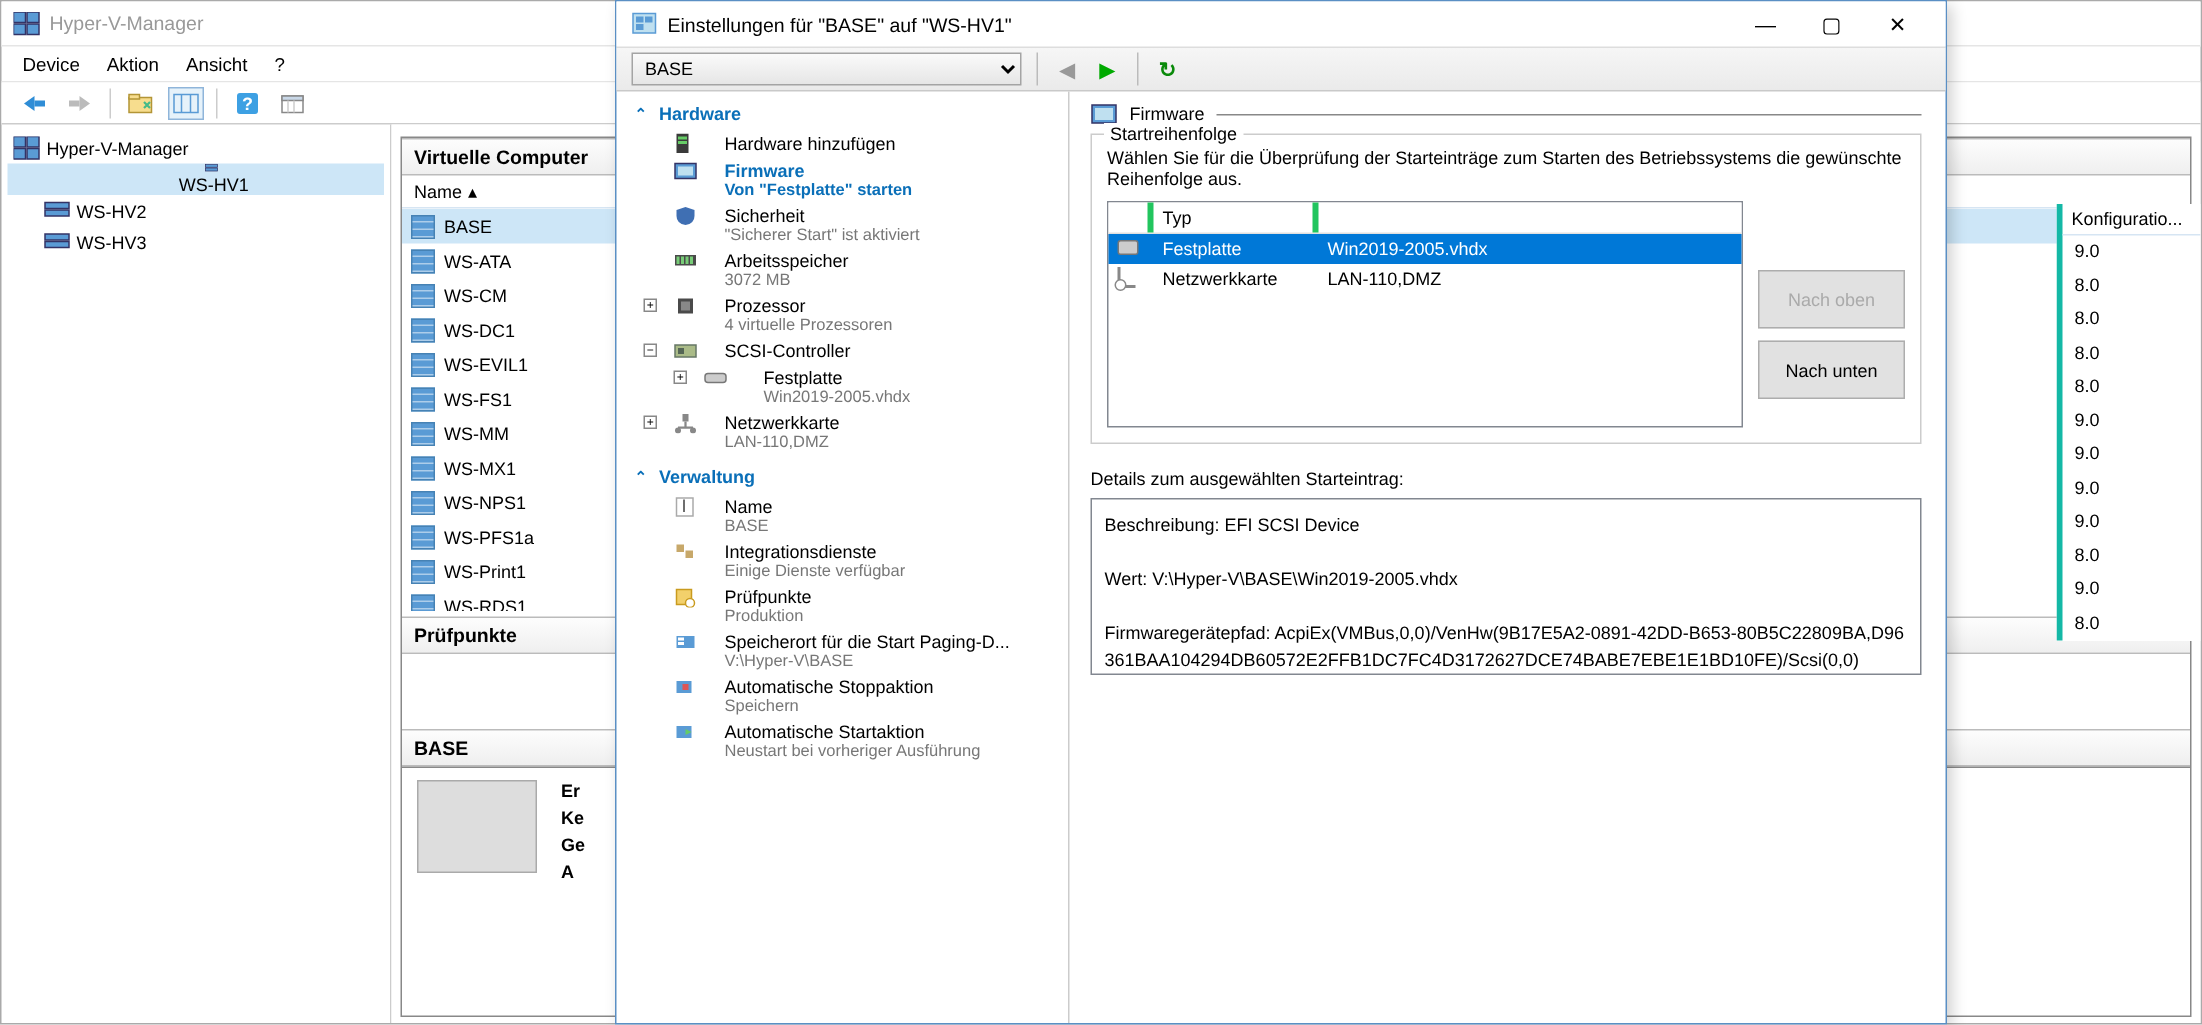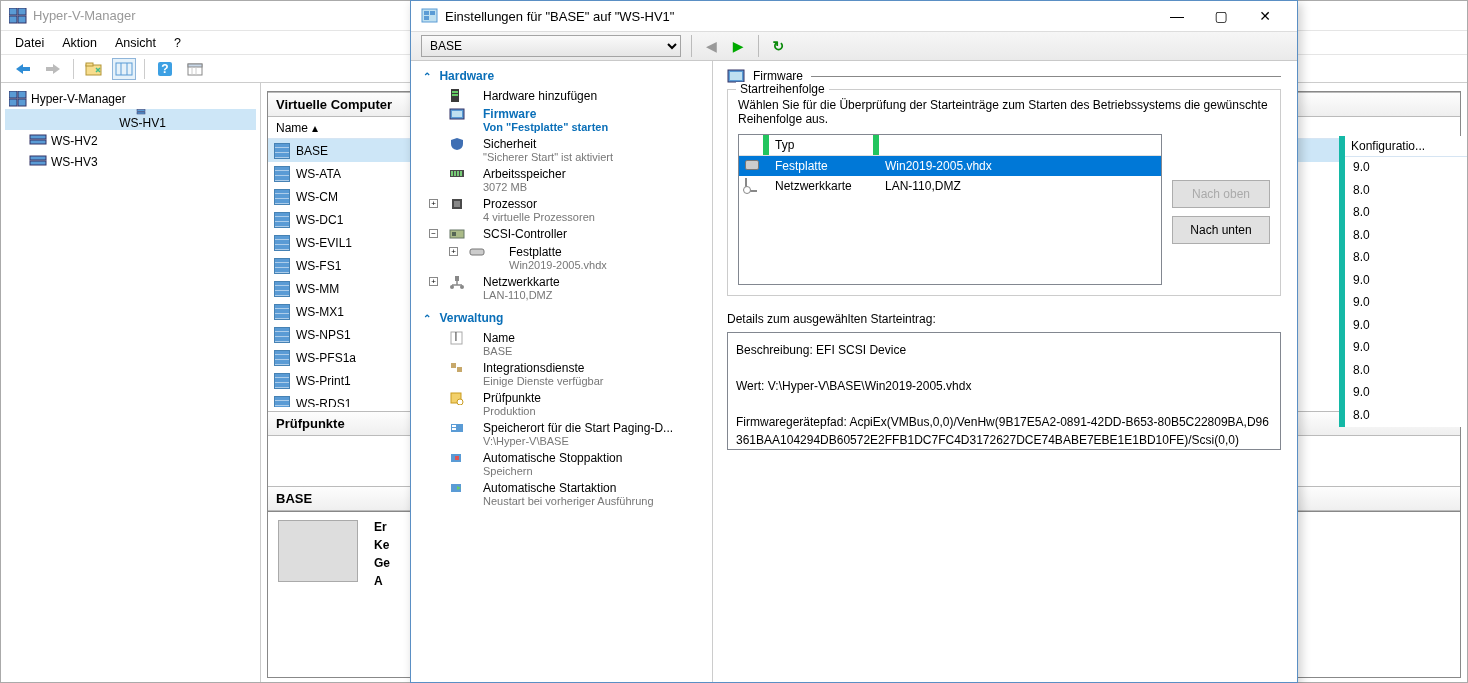--- a/index.html
+++ b/index.html
@@ -35,21 +35,21 @@
   .vm-list-wrap { position: relative; height: 268px; overflow-y: auto; }
   .vm-row { height: 23px; display: flex; align-items: center; padding: 0 6px; }
   .vm-row.selected { background: #cde6f7; }
   .vm-row .vicon { width: 16px; height: 16px; margin-right: 6px; background: #5a9bd5; border: 1px solid #4682b4; display:flex; flex-direction:column; }
   .vm-row .vicon div { flex:1; border-bottom:1px solid rgba(255,255,255,0.5); }
   
   .base-detail { border-top: 1px solid #888; padding: 8px 10px; }
   .base-thumb { width: 80px; height: 62px; background: #ddd; border: 1px solid #aaa; float: left; margin-right: 16px; }
   .base-labels div { height: 18px; }
   
-  .right-pane { position: absolute; right: 0; top: 82px; width: 128px; height: calc(100% - 82px); border-left: 6px solid #14b8a6; background: #fff; padding: 0; }
+  .right-pane { position: absolute; right: 0; top: 82px; width: 96px; height: calc(100% - 82px); border-left: 4px solid #14b8a6; background: #fff; padding: 0; }
   .kfg-header { padding: 3px 6px; border-bottom: 1px solid #d6e5f3; font-size: 12px; }
   .kfg-row { height: 22.5px; padding: 3px 8px; }
   
   
   .dialog { position: absolute; left: 410px; top: 0; width: 888px; height: 683px; background: #fff; border: 1px solid #5a8fc4; box-shadow: 3px 3px 10px rgba(0,0,0,0.2); }
   .dlg-titlebar { height: 30px; display: flex; align-items: center; padding: 0 10px; background: #fff; }
   .dlg-titlebar .icon { width: 18px; height: 16px; margin-right: 6px; }
   .dlg-titlebar .title { font-size: 13px; flex: 1; }
   .dlg-titlebar .winbtn { width: 44px; height: 28px; display: flex; align-items: center; justify-content: center; font-size: 14px; cursor: default; }
   .dlg-toolbar { height: 30px; background: linear-gradient(#f6f6f6,#eaeaea); border-top: 1px solid #ddd; border-bottom: 1px solid #c9c9c9; display: flex; align-items: center; padding: 0 10px; gap: 8px; }
@@ -71,30 +71,30 @@
   
   .dlg-right { flex: 1; padding: 8px 16px 8px 14px; display:flex; flex-direction:column; }
   .panel-title { display: flex; align-items: center; gap: 8px; margin-bottom: 6px; }
   .panel-title .line { flex:1; height:1px; background:#888; }
   .fs { border: 1px solid #ccc; padding: 8px 10px 10px 10px; position: relative; margin-bottom: 12px; }
   .fs .leg { position:absolute; top:-8px; left:8px; background:#fff; padding:0 4px; font-size:12px; }
   .fs .desc { margin-bottom: 8px; font-size:12px; }
   .boot-wrap { display:flex; gap:10px; }
   .boot-table { flex:1; border:1px solid #828790; background:#fff; }
   .boot-head { display:flex; background:#fff; border-bottom:1px solid #e0e0e0; }
-  .boot-head div { padding:3px 6px; font-size:12px; border-right:6px solid #22c55e; }
+  .boot-head div { padding:3px 6px; font-size:12px; border-right:4px solid #22c55e; }
   .bcol1 { width: 30px; }
   .bcol2 { width: 110px; }
   .bcol3 { flex:1; }
   .boot-row { display:flex; height: 20px; align-items:center; }
   .boot-row div { padding: 0 6px; font-size:12px; }
   .boot-row.selected { background:#0078d7; color:#fff; }
   .boot-body { height: 128px; }
   .boot-btns { display:flex; flex-direction:column; gap:8px; width:98px; padding-top: 46px;}
-  .boot-btns button { height: 28px; border:1px solid #adadad; background:#e1e1e1; font-size:12px; }
+  .boot-btns button { height: 39px; border:1px solid #adadad; background:#e1e1e1; font-size:12px; }
   .boot-btns button:disabled { color:#aaa; }
   .detail-label { margin: 4px 0 6px 0; }
   .detail-box { border:1px solid #828790; height: 118px; padding: 8px; font-size:12px; line-height:1.5; overflow-y: auto; }
   
   
   .disk-icon { width:14px; height:10px; background:#ccc; border:1px solid #777; border-radius:2px; display:inline-block; }
   .net-icon { width:12px; height:14px; border-left:2px solid #888; border-bottom:2px solid #888; display:inline-block; position:relative; }
   .net-icon::after { content:""; position:absolute; left:-4px; bottom:-4px; width:6px;height:6px;border:1px solid #888; border-radius:50%; background:#fff;}
 </style>
 </head>
@@ -104,21 +104,21 @@
   <div class="main-titlebar">
     <svg class="icon" viewBox="0 0 18 16">
         <rect x="0" y="0" width="8" height="7" fill="#5a9bd5" stroke="#336"></rect>
         <rect x="9" y="0" width="8" height="7" fill="#5a9bd5" stroke="#336"></rect>
         <rect x="0" y="8" width="8" height="7" fill="#5a9bd5" stroke="#336"></rect>
         <rect x="9" y="8" width="8" height="7" fill="#5a9bd5" stroke="#336"></rect>
       </svg>
     <span class="title">Hyper-V-Manager</span>
   </div>
   <div class="menubar">
-    <span>Datei</span>
+    <span>Device</span>
     <span>Aktion</span>
     <span>Ansicht</span>
     <span>?</span>
   </div>
   <div class="toolbar">
     <div class="tb-btn">
         <svg width="18" height="14" viewBox="0 0 18 14">
           <path d="M9 2 L2 7 L9 12 Z" fill="#2f8dd6"></path>
           <rect x="9" y="5" width="7" height="4" fill="#2f8dd6"></rect>
         </svg>

